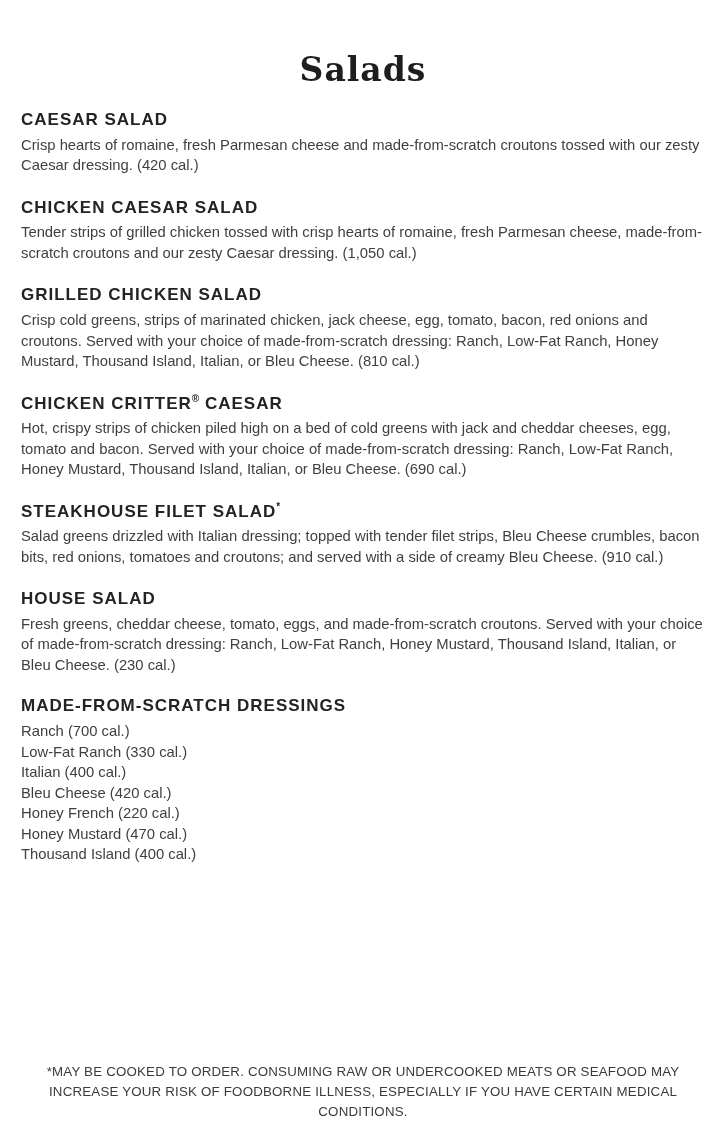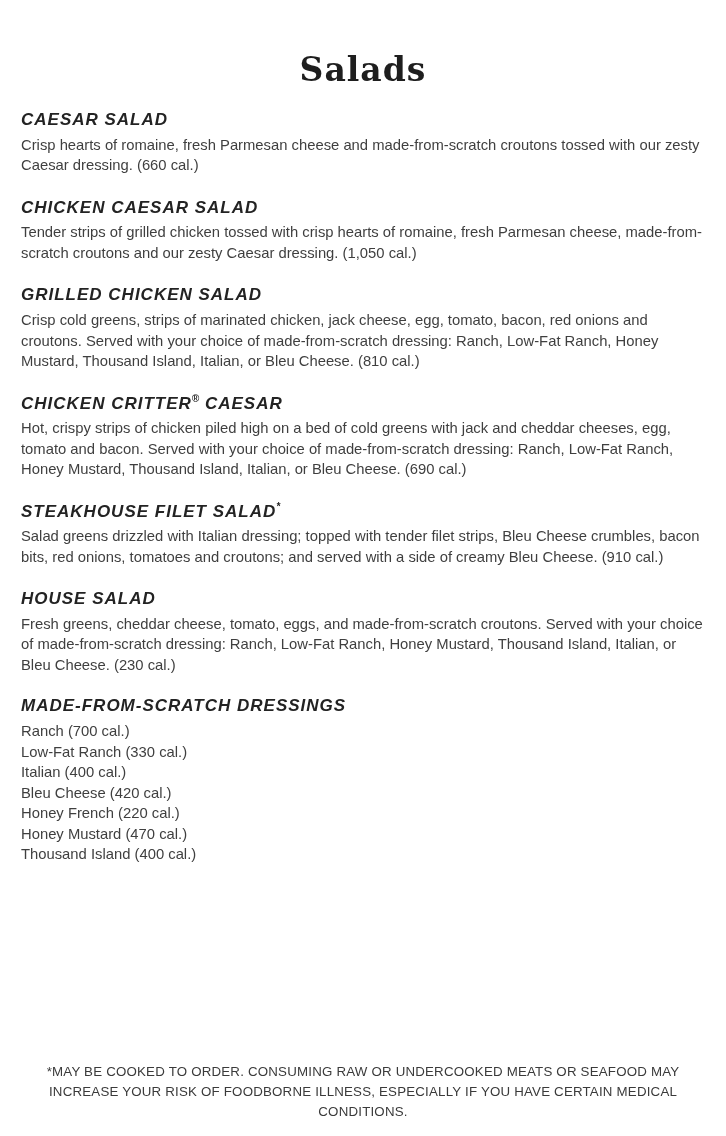--- a/index.html
+++ b/index.html
@@ -27,21 +27,20 @@
     line-height: 1.1;
   }
   .menu-item { margin-bottom: 20px; }
   .item-name, .dressings-heading {
     font-size: 17px;
     font-weight: bold;
     letter-spacing: 1px;
     color: #232323;
     margin-bottom: 3px;
     line-height: 1.35;
-    font-style: italic;
   }
   .item-name sup.mark {
     font-size: 10px;
     letter-spacing: 0;
   }
   .item-desc, .dressing {
     font-size: 14.8px;
     color: #3f3f3f;
     line-height: 20.5px;
   }
@@ -64,21 +63,21 @@
 </style>
 </head>
 <body>
 
 <div class="page">
   <h1 class="page-title">Salads</h1>
 
   <div>
       <section class="menu-item">
         <h2 class="item-name"><span>CAESAR SALAD</span><sup class="mark"></sup><span></span></h2>
-        <p class="item-desc">Crisp hearts of romaine, fresh Parmesan cheese and made-from-scratch croutons tossed with our zesty Caesar dressing. (660 cal.)</p>
+        <p class="item-desc">Crisp hearts of romaine, fresh Parmesan cheese and made-from-scratch croutons tossed with our zesty Caesar dressing. (420 cal.)</p>
       </section>
       <section class="menu-item">
         <h2 class="item-name"><span>CHICKEN CAESAR SALAD</span><sup class="mark"></sup><span></span></h2>
         <p class="item-desc">Tender strips of grilled chicken tossed with crisp hearts of romaine, fresh Parmesan cheese, made-from-scratch croutons and our zesty Caesar dressing. (1,050 cal.)</p>
       </section>
       <section class="menu-item">
         <h2 class="item-name"><span>GRILLED CHICKEN SALAD</span><sup class="mark"></sup><span></span></h2>
         <p class="item-desc">Crisp cold greens, strips of marinated chicken, jack cheese, egg, tomato, bacon, red onions and croutons. Served with your choice of made-from-scratch dressing: Ranch, Low-Fat Ranch, Honey Mustard, Thousand Island, Italian, or Bleu Cheese. (810 cal.)</p>
       </section>
       <section class="menu-item">

